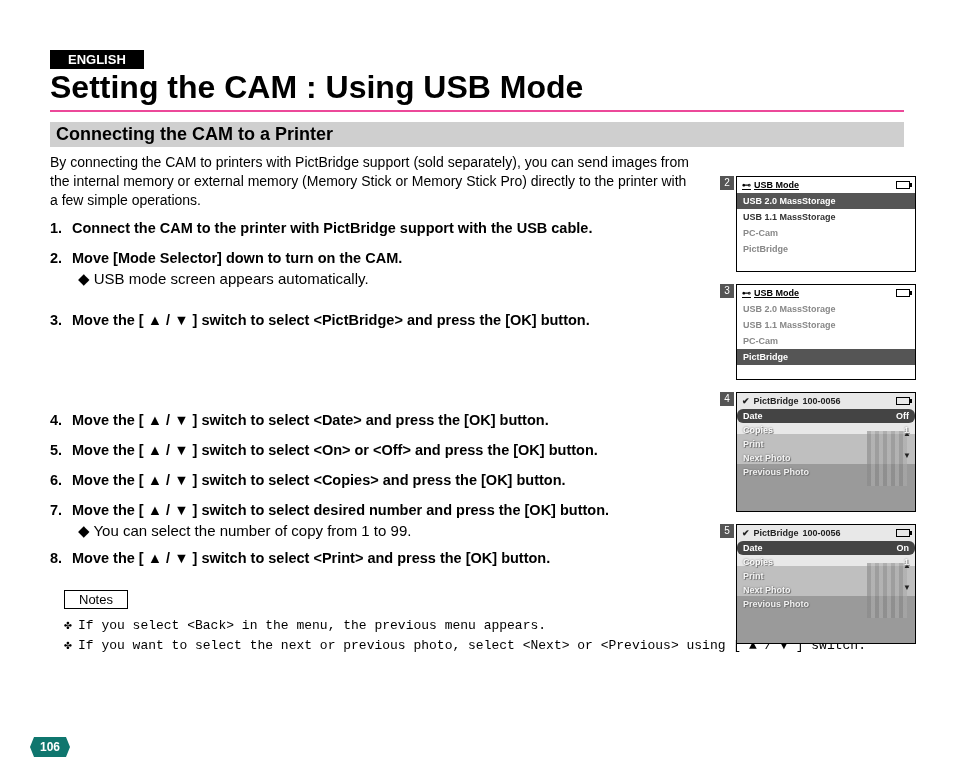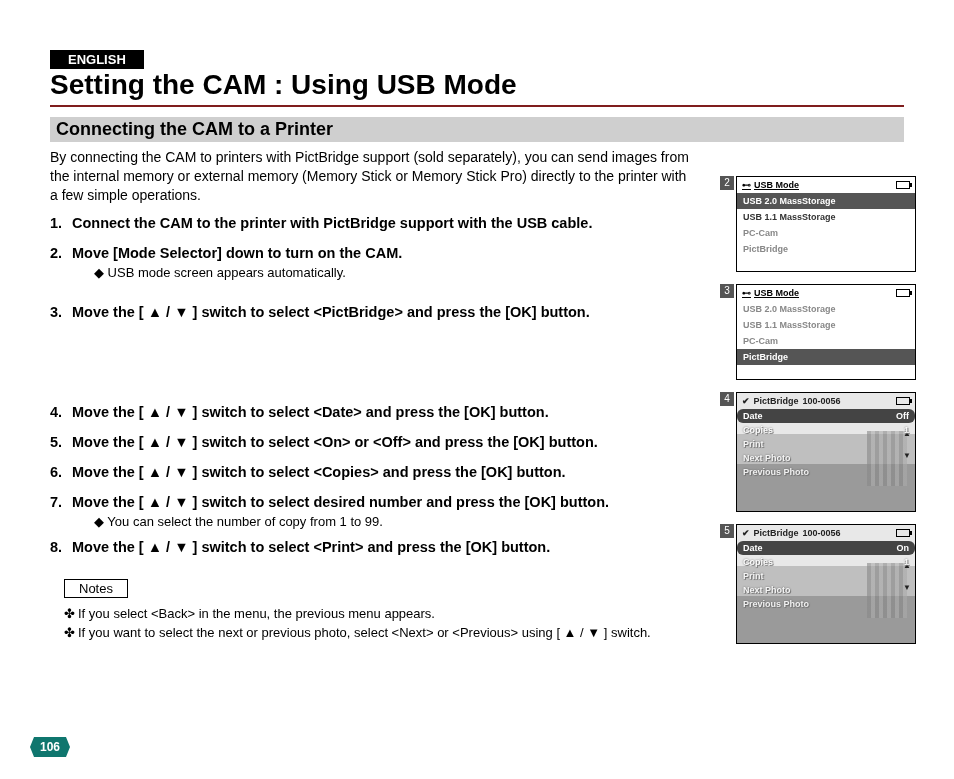--- a/index.html
+++ b/index.html
@@ -1,30 +1,30 @@
 <!DOCTYPE html>
 <html><head>
 <meta charset="utf-8">
 <style>
   * { box-sizing: border-box; margin: 0; padding: 0; }
   body { background: #fff; font-family: Arial, Helvetica, sans-serif; color: #000; width: 954px; height: 779px; position: relative; padding: 50px 50px 30px 50px; }
   .lang-tag { display: inline-block; background: #000; color: #fff; font-weight: bold; font-size: 13px; padding: 2px 18px; margin-bottom: 0; }
-  .title { font-size: 28px; font-weight: bold; border-bottom: 2px solid #7f1d1d; padding-bottom: 4px; margin-bottom: 10px; }
+  .title { font-size: 32px; font-weight: bold; border-bottom: 2px solid #ec4899; padding-bottom: 4px; margin-bottom: 10px; }
   .subtitle { background: #cfcfcf; font-size: 18px; font-weight: bold; padding: 2px 6px; margin-bottom: 6px; }
   .intro { font-size: 14px; line-height: 1.35; margin-bottom: 10px; max-width: 640px; }
   .steps { max-width: 700px; }
   .step { font-size: 14.5px; margin-bottom: 14px; }
   .step.tight { margin-bottom: 4px; }
   .step .num { font-weight: bold; display: inline-block; width: 22px; }
   .step .txt { font-weight: bold; }
-  .sub { font-size: 13px; margin-left: 44px; margin-top: 2px; }
+  .sub { font-size: 15px; margin-left: 28px; margin-top: 2px; }
   .gap { height: 70px; }
   .notes-label { display: inline-block; border: 1px solid #000; padding: 1px 14px; font-size: 13px; margin: 10px 0 8px 14px; }
   .notes-list { font-size: 13px; margin-left: 14px; }
-  .notes-list div { margin-bottom: 4px; }
+  .notes-list div { margin-bottom: 4px; font-family: Liberation Mono, monospace; }
   .bullet { display: inline-block; width: 14px; }
   .page-badge { position: absolute; left: 30px; bottom: 22px; width: 40px; height: 20px; background: #0f766e; color: #fff; font-weight: bold; font-size: 12px; text-align: center; line-height: 20px; clip-path: polygon(10% 0, 90% 0, 100% 50%, 90% 100%, 10% 100%, 0 50%); }
 
   
   .screens { position: absolute; right: 38px; top: 176px; width: 180px; }
   .screen-wrap { position: relative; margin-bottom: 12px; }
   .step-tag { position: absolute; left: -16px; top: 0; width: 14px; height: 14px; background: #555; color: #fff; font-size: 10px; text-align: center; line-height: 14px; }
   .screen { border: 1px solid #000; background: #fff; font-size: 9px; }
   .screen-header { display: flex; align-items: center; justify-content: space-between; padding: 3px 5px; font-weight: bold; text-decoration: underline; }
   .usb-icon { font-size: 9px; margin-right: 3px; }

